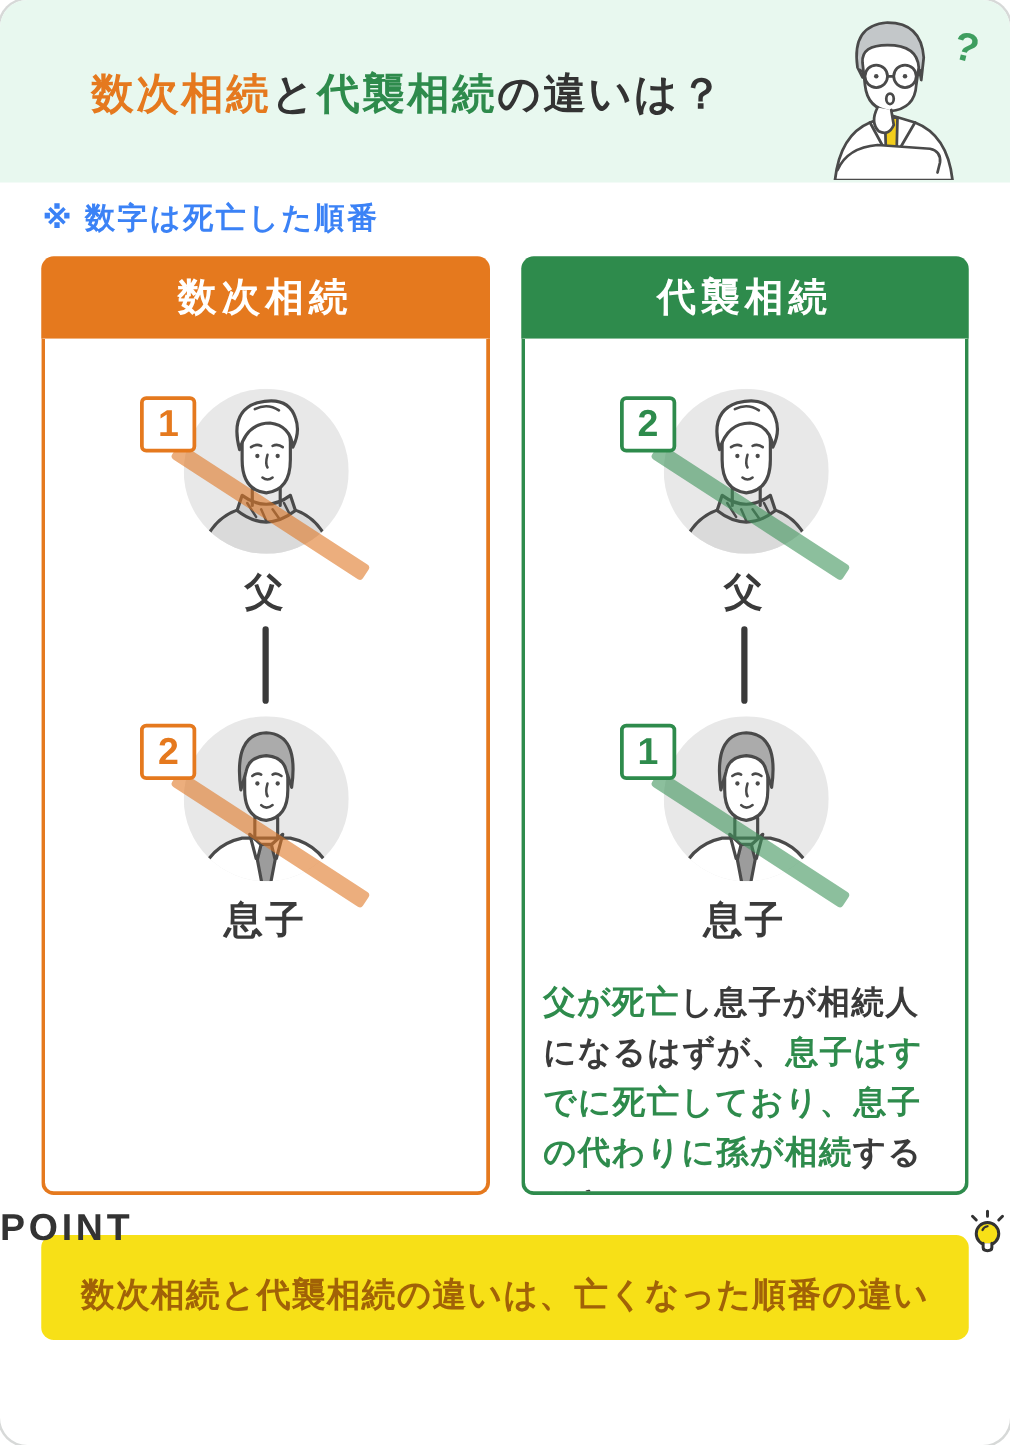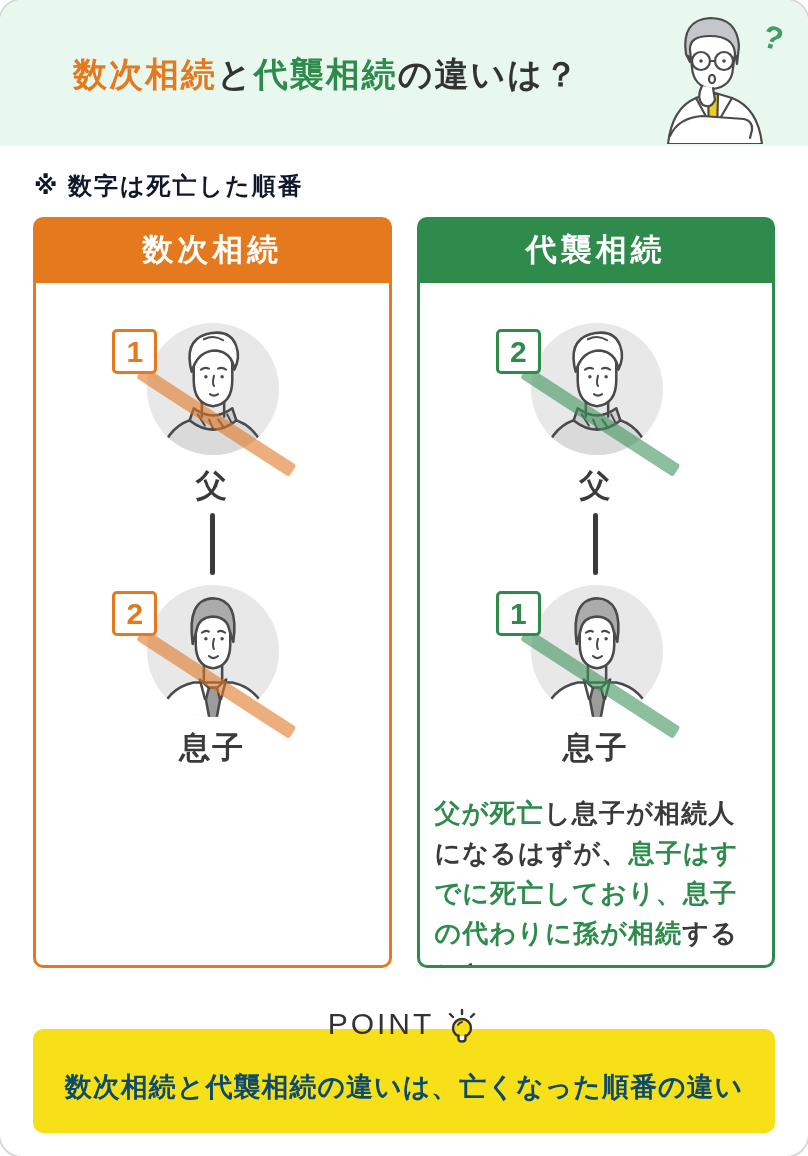--- a/index.html
+++ b/index.html
@@ -21,22 +21,22 @@
     text-align:center; font-size:34px; font-weight:800;
     letter-spacing:2px; color:#333;
     white-space:nowrap;
   }
   .c-orange { color:#E5791E; }
   .c-green  { color:#2E8B4C; }
   .c-dark   { color:#333333; }
   .thinker { position:absolute; right:22px; top:10px; }
   
   .note {
-    margin:24px 0 0 34px;
-    font-size:24px; font-weight:600; color:#0f172a; letter-spacing:2px;
+    margin:12px 0 0 34px;
+    font-size:24px; font-weight:600; color:#3b82f6; letter-spacing:2px;
   }
   
   .columns { display:flex; gap:25px; margin:15px 33px 0; }
   .column { flex:1; min-width:0; }
   .col-header {
     height:66px; border-radius:10px 10px 0 0; color:#fff;
     font-size:31px; font-weight:800; letter-spacing:4px;
     display:flex; align-items:center; justify-content:center;
   }
   .col-body {
@@ -72,28 +72,28 @@
   .vline { width:5px; height:62px; background:#3a3a3a; border-radius:3px; margin:6px auto; }
   .desc {
     margin:24px 15px 0; font-size:26px; font-weight:700;
     line-height:40px; letter-spacing:1.2px; color:#3a3a3a;
   }
   .orange .desc .hl { color:#E5791E; }
   .green  .desc .hl { color:#2E8B4C; }
   
   .point-heading {
     position:relative; z-index:2;
-    display:flex; align-items:flex-start; justify-content:center; gap:10px;
-    margin-top:39px; margin-bottom:-16px;
-    font-size:30px; font-weight:400; color:#333; letter-spacing:3px;
+    display:flex; align-items:flex-start; justify-content:space-between; gap:10px;
+    margin-top:10px; margin-bottom:-16px;
+    font-size:30px; font-weight:700; color:#333; letter-spacing:3px;
   }
   .banner {
-    margin:0 33px; height:104px; background:#F7E017; border-radius:10px;
+    margin:0 33px; height:84px; background:#F7E017; border-radius:10px;
     display:flex; align-items:center; justify-content:center;
-    font-size:27px; font-weight:800; color:#0c4a6e; letter-spacing:1px;
+    font-size:27px; font-weight:800; color:#a16207; letter-spacing:1px;
     padding-top:12px; white-space:nowrap;
   }
 </style>
 </head>
 <body>
 
 <div class="card">
 
   <div class="header-band">
     <div class="title">

